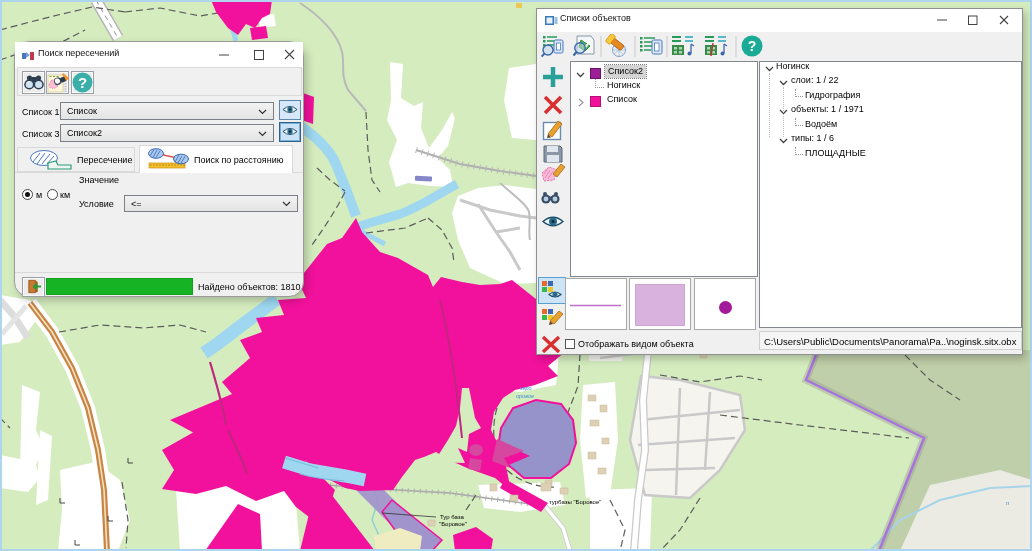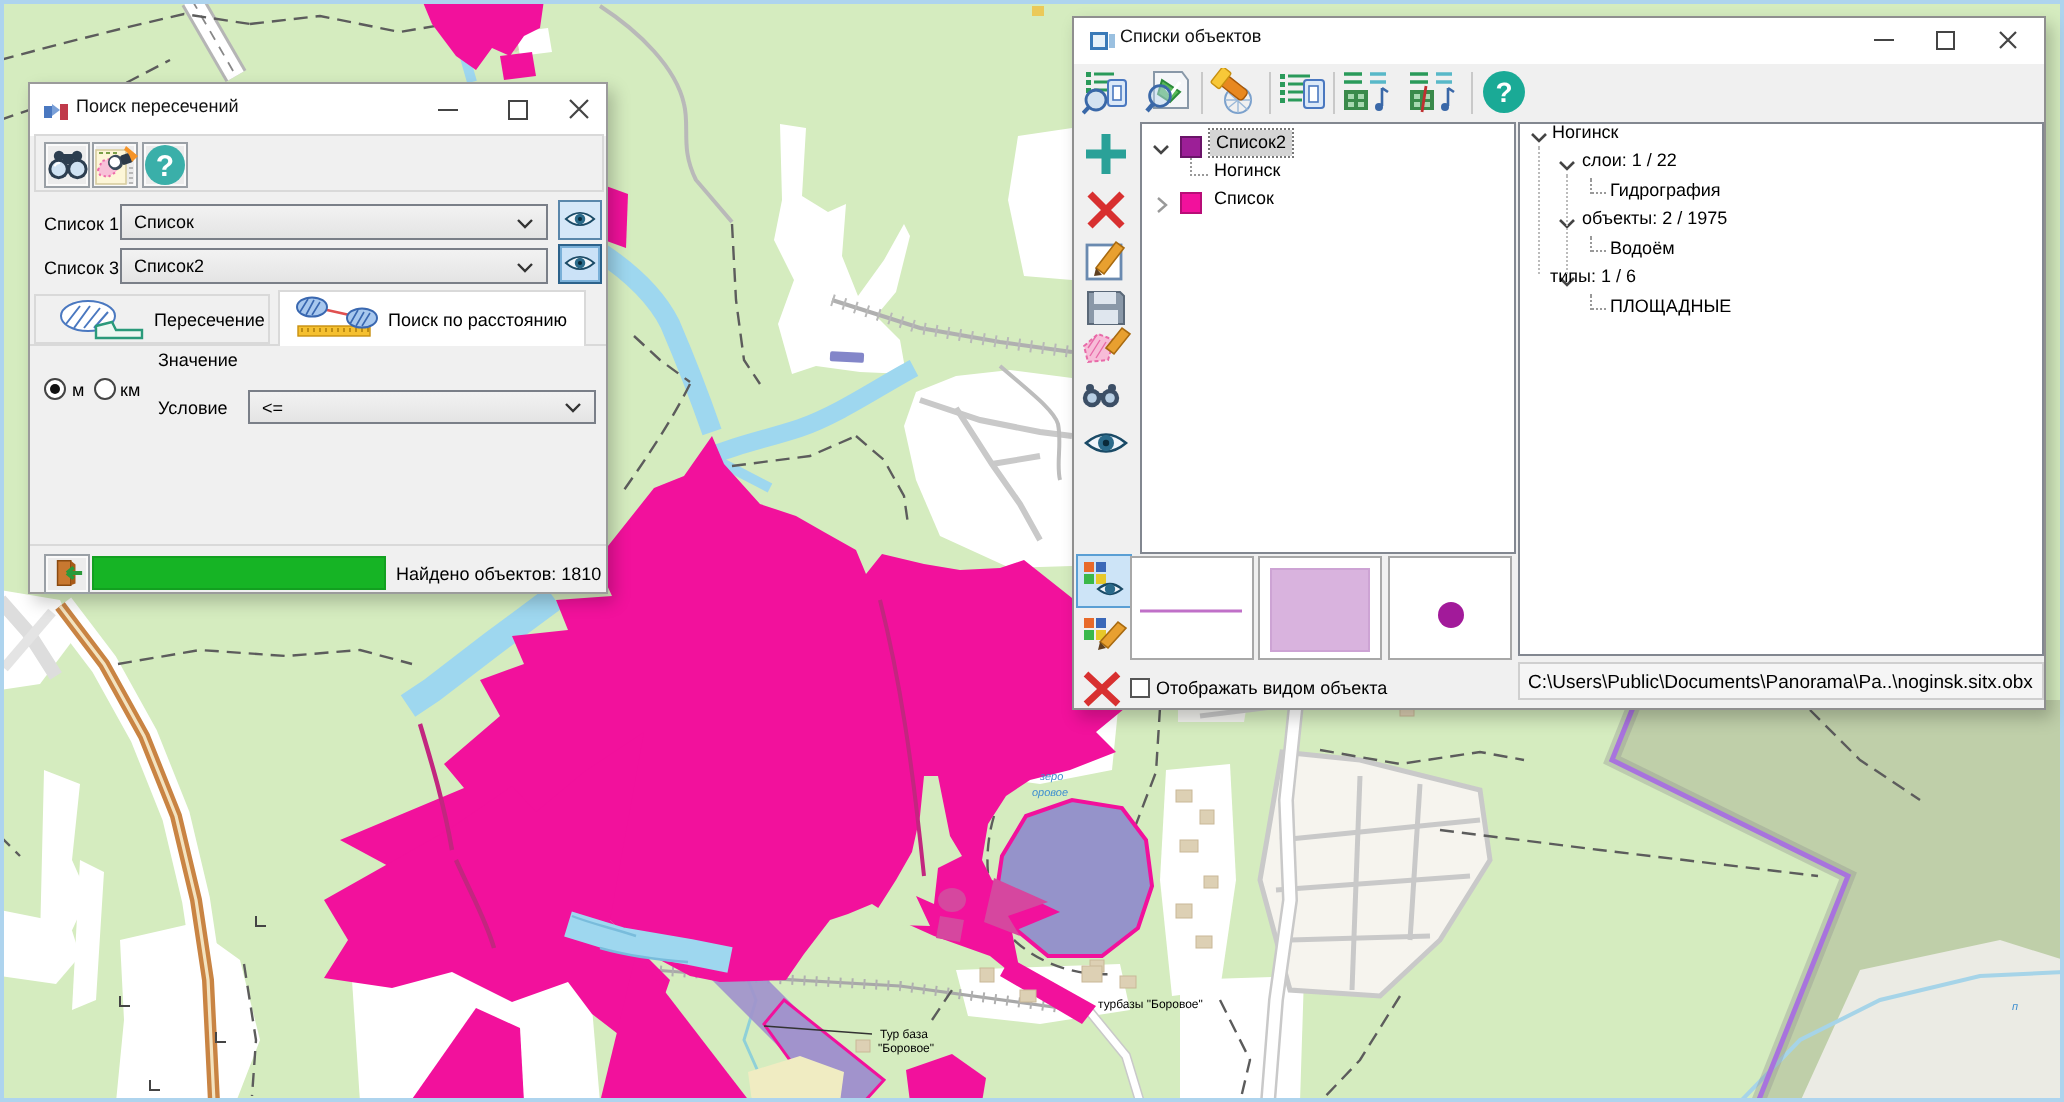--- a/index.html
+++ b/index.html
@@ -190,21 +190,21 @@
     <text x="549" y="504">турбазы  "Боровое"</text>
   </g>
   <g font-family="Liberation Sans, sans-serif" font-size="5.5" fill="#3f8fd0" font-style="italic">
     <text x="520" y="390">зеро</text>
     <text x="516" y="398">оровое</text>
     <text x="1006" y="505">п</text>
   </g>
   <rect x="1" y="1" width="1030" height="549" fill="none" stroke="#aed4ee" stroke-width="2"></rect>
 </svg>
 
-<div class="win" id="w1" style="left:14px;top:41px;width:290px;height:256px;">
+<div class="win" id="w1" style="left:14px;top:41px;width:290px;height:256px;border-radius:15px;">
   <div class="titlebar" style="height:26px;">
     <svg class="abs" style="left:7px;top:7px" width="13" height="13" viewBox="0 0 13 13">
           <rect x="0" y="4" width="4" height="6" fill="#4a78c0"></rect>
           <rect x="8" y="3" width="4" height="8" fill="#c03a4a"></rect>
           <path d="M4,3 L8,6 L4,9 Z" fill="#7aa0d8"></path>
         </svg>
     <div class="title" style="left:23px;top:6px;">Поиск пересечений</div>
     <svg class="abs" style="left:203px;top:0" width="90" height="26" viewBox="0 0 90 26">
       <path d="M1,13 L11,13" stroke="#444" stroke-width="1"></path>
       <rect x="36.5" y="8.5" width="9" height="9" fill="none" stroke="#444" stroke-width="1"></rect>
@@ -523,28 +523,28 @@
     <svg class="abs" style="left:20px;top:19px" width="9" height="9" viewBox="0 0 9 9">
           <path d="M1,3 L4.5,6.5 L8,3" fill="none" stroke="#444" stroke-width="1.3"></path>
         </svg>
     <div class="abs" style="left:32px;top:16px;">слои: 1 / 22</div>
     <div class="abs" style="left:36px;top:30px;width:1px;height:8px;border-left:1px dotted #999;"></div>
     <div class="abs" style="left:36px;top:37px;width:8px;height:1px;border-top:1px dotted #999;"></div>
     <div class="abs" style="left:46px;top:31px;">Гидрография</div>
     <svg class="abs" style="left:20px;top:48px" width="9" height="9" viewBox="0 0 9 9">
           <path d="M1,3 L4.5,6.5 L8,3" fill="none" stroke="#444" stroke-width="1.3"></path>
         </svg>
-    <div class="abs" style="left:32px;top:45px;">объекты: 2 / 1975</div>
+    <div class="abs" style="left:32px;top:45px;">объекты: 1 / 1971</div>
     <div class="abs" style="left:36px;top:59px;width:1px;height:8px;border-left:1px dotted #999;"></div>
     <div class="abs" style="left:36px;top:66px;width:8px;height:1px;border-top:1px dotted #999;"></div>
     <div class="abs" style="left:46px;top:60px;">Водоём</div>
     <svg class="abs" style="left:20px;top:77px" width="9" height="9" viewBox="0 0 9 9">
           <path d="M1,3 L4.5,6.5 L8,3" fill="none" stroke="#444" stroke-width="1.3"></path>
         </svg>
-    <div class="abs" style="left:16px;top:74px;">типы: 1 / 6</div>
+    <div class="abs" style="left:32px;top:74px;">типы: 1 / 6</div>
     <div class="abs" style="left:36px;top:88px;width:1px;height:8px;border-left:1px dotted #999;"></div>
     <div class="abs" style="left:36px;top:95px;width:8px;height:1px;border-top:1px dotted #999;"></div>
     <div class="abs" style="left:46px;top:89px;">ПЛОЩАДНЫЕ</div>
     <div class="abs" style="left:10px;top:14px;width:1px;height:64px;border-left:1px dotted #bbb;"></div>
     <div class="abs" style="left:24px;top:28px;width:1px;height:50px;border-left:1px dotted #bbb;"></div>
   </div>
   <div class="abs" style="left:222px;top:322px;width:263px;height:19px;background:#f5f5f5;border:1px solid #cfcfcf;font-size:9.5px;padding:4px 0 0 4px;white-space:nowrap;">C:\Users\Public\Documents\Panorama\Pa..\noginsk.sitx.obx</div>
 </div>
 </div>
 

